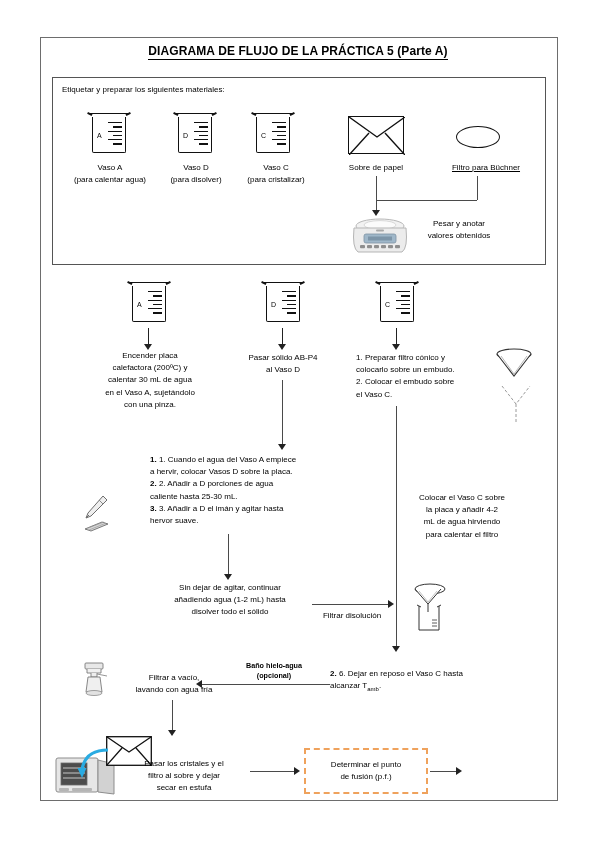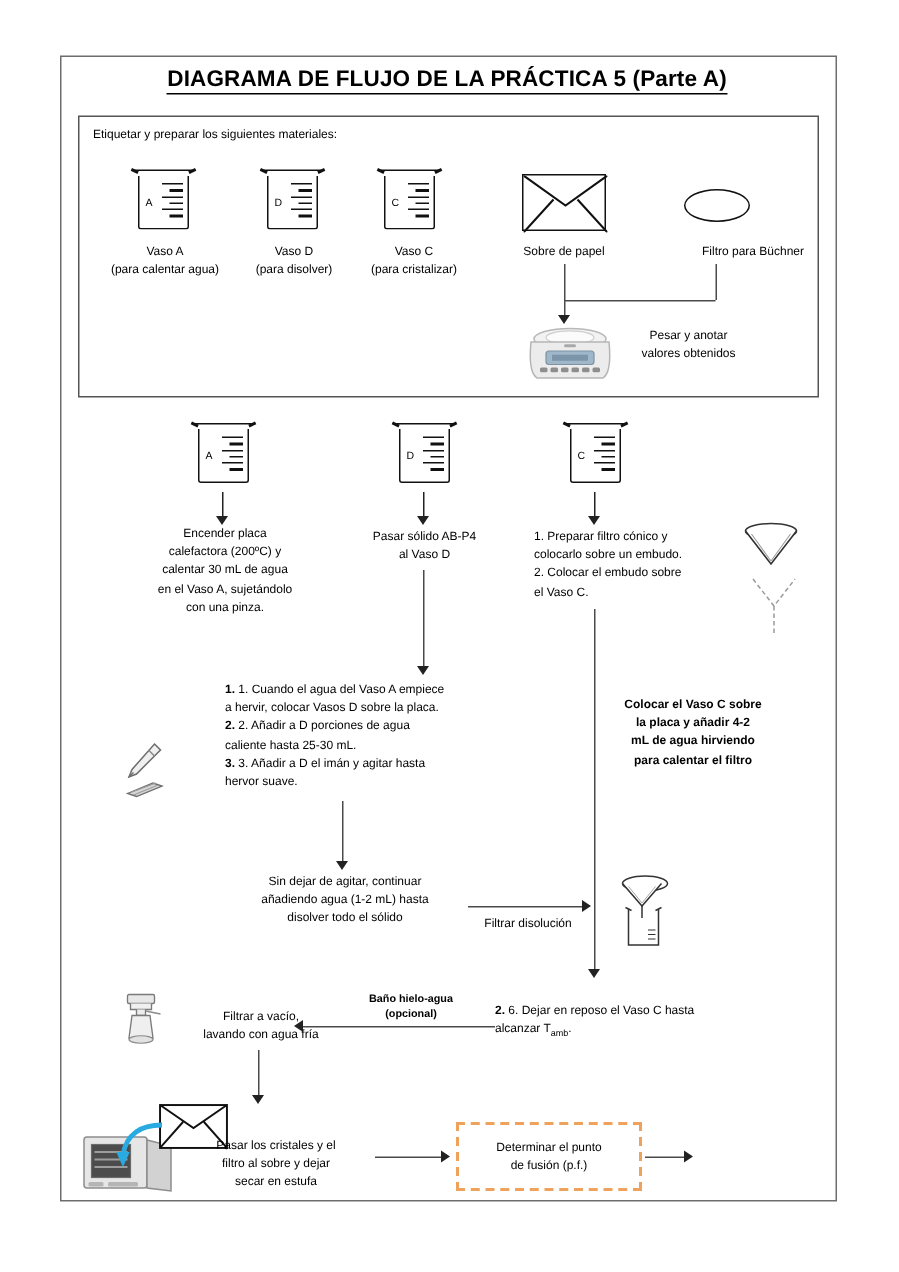--- a/index.html
+++ b/index.html
@@ -1,21 +1,21 @@
 <!DOCTYPE html>
 <html><head>
 <meta charset="utf-8">
 <style>
   html,body{margin:0;padding:0;background:#ffffff;}
   body{width:599px;height:848px;font-family:"Liberation Sans",sans-serif;color:#000;}
   #page{position:relative;width:599px;height:848px;overflow:hidden;background:#fff;}
 
   .frame{position:absolute;left:40px;top:37px;width:516px;height:762px;border:1.5px solid #6d6d6d;background:#fff;}
 
-  .title{position:absolute;left:40px;top:44px;width:516px;text-align:center;font-size:15px;font-weight:bold;letter-spacing:.1px;}
+  .title{position:absolute;left:40px;top:44px;width:516px;text-align:center;font-size:12px;font-weight:bold;letter-spacing:.1px;}
   .title span{border-bottom:1px solid #000;padding-bottom:1px;}
 
   .matbox{position:absolute;left:52px;top:77px;width:492px;height:186px;border:1px solid #555;background:#fff;}
   .matlabel{position:absolute;left:62px;top:85px;font-size:8px;}
 
   
   .tb{position:absolute;font-size:8px;line-height:12.2px;}
   .tc{text-align:center;}
   .tl{text-align:left;}
   .b{font-weight:bold;}
@@ -130,21 +130,21 @@
   <div class="env" style="left:348px;top:116px;">
     <svg width="56" height="38" viewBox="0 0 56 38">
         <path d="M0 0 L28 20 L56 0 M0 38 L20 16 M56 38 L36 16" stroke="#111" stroke-width="1.4" fill="none"></path>
       </svg>
   </div>
   <div class="tb tc" style="left:330px;top:162px;width:92px;">
     <div>Sobre de papel</div>
   </div>
 
   <div class="ellipse" style="left:456px;top:126px;"></div>
-  <div class="tb tc" style="left:444px;top:162px;width:116px;">
+  <div class="tb tc" style="left:428px;top:162px;width:116px;text-decoration:underline;">
     <div>Filtro para Büchner</div>
   </div>
 
   <div class="ln lnv" style="left:376px;top:176px;height:24px;"></div>
   <div class="ln lnv" style="left:477px;top:176px;height:24px;"></div>
   <div class="ln lnh" style="left:376px;top:200px;width:101px;"></div>
   <div class="ln lnv" style="left:376px;top:200px;height:12px;"></div>
   <div class="ar-d" style="left:372px;top:210px;"></div>
 
   <div class="balance" style="left:344px;top:214px;">
@@ -273,21 +273,21 @@
     <div>a hervir, colocar Vasos D sobre la placa.</div>
     <div><span class="b">2.</span> <span>2. Añadir a D porciones de agua</span></div>
     <div>caliente hasta 25-30 mL.</div>
     <div><span class="b">3.</span> <span>3. Añadir a D el imán y agitar hasta</span></div>
     <div>hervor suave.</div>
   </div>
 
   <div class="ln lnv" style="left:228px;top:534px;height:42px;"></div>
   <div class="ar-d" style="left:224px;top:574px;"></div>
 
-  <div class="tb tc" style="left:400px;top:464px;width:124px;font-weight:bold;">
+  <div class="tb tc" style="left:400px;top:492px;width:124px;">
     <div>Colocar el Vaso C sobre</div>
     <div>la placa y añadir 4-2</div>
     <div>mL de agua hirviendo</div>
     <div>para calentar el filtro</div>
   </div>
 
   <div class="tb tc" style="left:140px;top:582px;width:180px;">
     <div>Sin dejar de agitar, continuar</div>
     <div>añadiendo agua (1-2 mL) hasta</div>
     <div>disolver todo el sólido</div>

